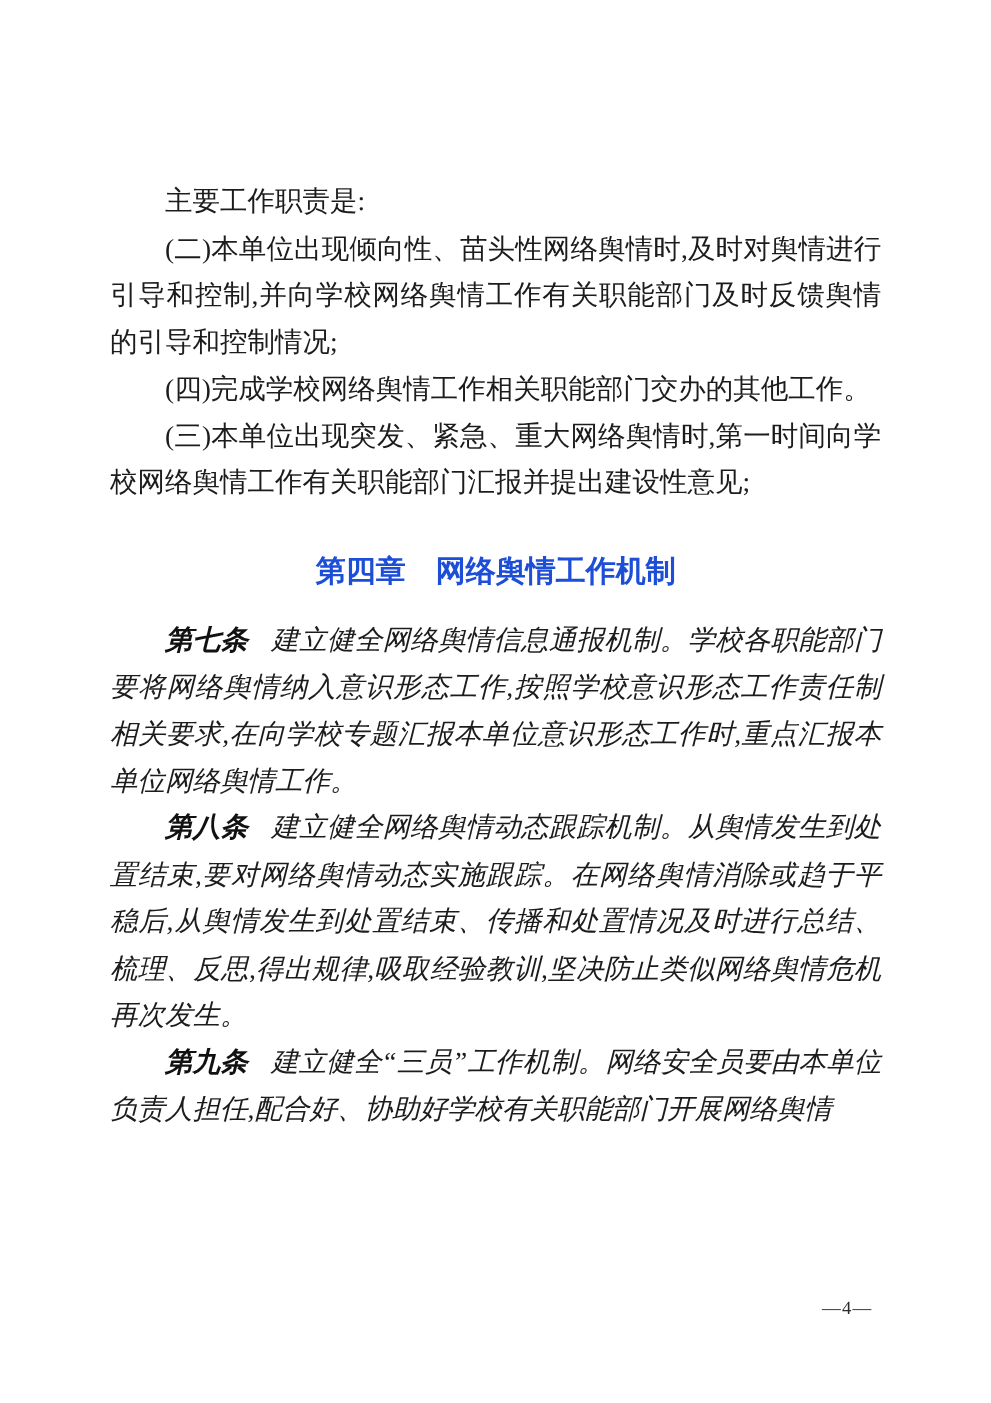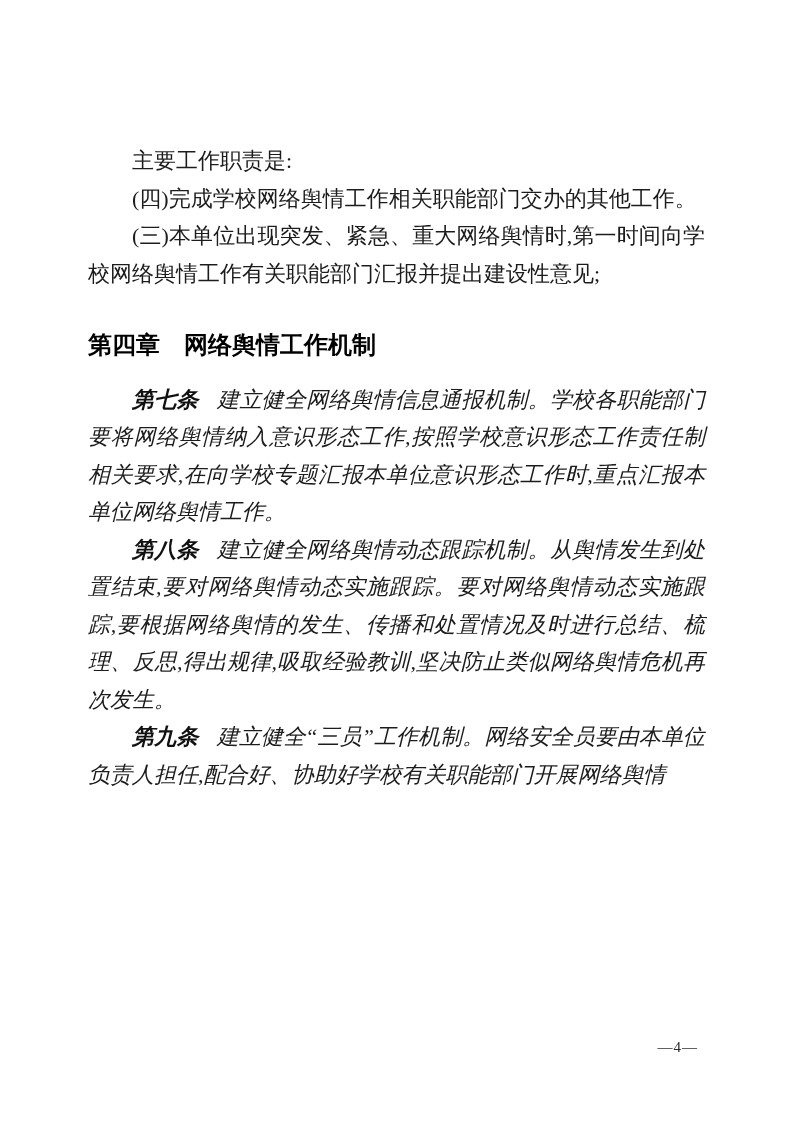--- a/index.html
+++ b/index.html
@@ -25,26 +25,27 @@
     font-size: 22px;
     line-height: 37.5px;
     text-align: justify;
   }
   .body-para {
     margin: 0;
     text-indent: 2em;
   }
   .chapter-heading {
     margin: 34px 0 17px 0;
+    text-align: center;
     text-indent: 0;
     font-family: "Liberation Sans", "DejaVu Sans", sans-serif;
     font-weight: bold;
     font-size: 24px;
     line-height: 37.5px;
-    color: #000000;
+    color: #1d4ed8;
   }
   .article-para {
     margin: 0;
     text-indent: 2em;
     font-style: italic;
   }
   .article-label {
     font-family: "Liberation Sans", "DejaVu Sans", sans-serif;
     font-weight: bold;
     margin-right: 0.85em;
@@ -61,33 +62,34 @@
 </style>
 </head>
 <body>
 
 <div class="page">
   <div class="content">
 
     <p class="body-para">主要工作职责是:</p>
 
 
+    <p class="body-para">(二)本单位出现倾向性、苗头性网络舆情时,及时对舆情进行引导和控制,并向学校网络舆情工作有关职能部门及时反馈舆情的引导和控制情况;</p>
 
     <p class="body-para">(四)完成学校网络舆情工作相关职能部门交办的其他工作。</p>
 
     <p class="body-para">(三)本单位出现突发、紧急、重大网络舆情时,第一时间向学校网络舆情工作有关职能部门汇报并提出建设性意见;</p>
 
     <h2 class="chapter-heading">第四章　网络舆情工作机制</h2>
 
     <p class="article-para">
       <span class="article-label">第七条</span><span>建立健全网络舆情信息通报机制。学校各职能部门要将网络舆情纳入意识形态工作,按照学校意识形态工作责任制相关要求,在向学校专题汇报本单位意识形态工作时,重点汇报本单位网络舆情工作。</span>
     </p>
 
     <p class="article-para">
-      <span class="article-label">第八条</span><span>建立健全网络舆情动态跟踪机制。从舆情发生到处置结束,要对网络舆情动态实施跟踪。要对网络舆情动态实施跟踪,要根据网络舆情的发生、传播和处置情况及时进行总结、梳理、反思,得出规律,吸取经验教训,坚决防止类似网络舆情危机再次发生。</span>
+      <span class="article-label">第八条</span><span>建立健全网络舆情动态跟踪机制。从舆情发生到处置结束,要对网络舆情动态实施跟踪。在网络舆情消除或趋于平稳后,从舆情发生到处置结束、传播和处置情况及时进行总结、梳理、反思,得出规律,吸取经验教训,坚决防止类似网络舆情危机再次发生。</span>
     </p>
 
     <p class="article-para">
       <span class="article-label">第九条</span><span>建立健全“三员”工作机制。网络安全员要由本单位负责人担任,配合好、协助好学校有关职能部门开展网络舆情</span>
     </p>
 
   </div>
 
   <div class="page-number">—4—</div>
 </div>

